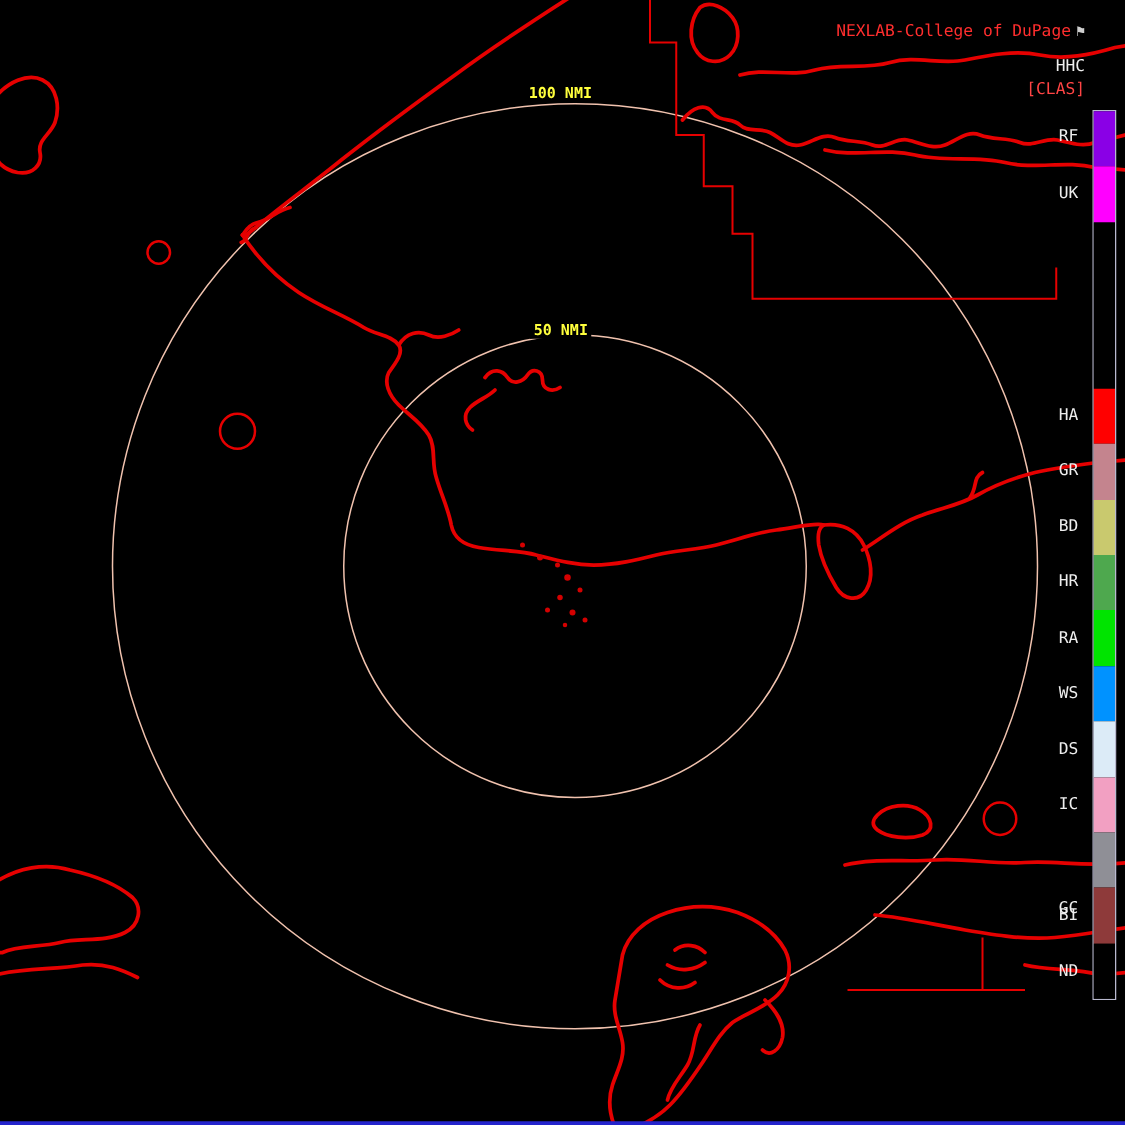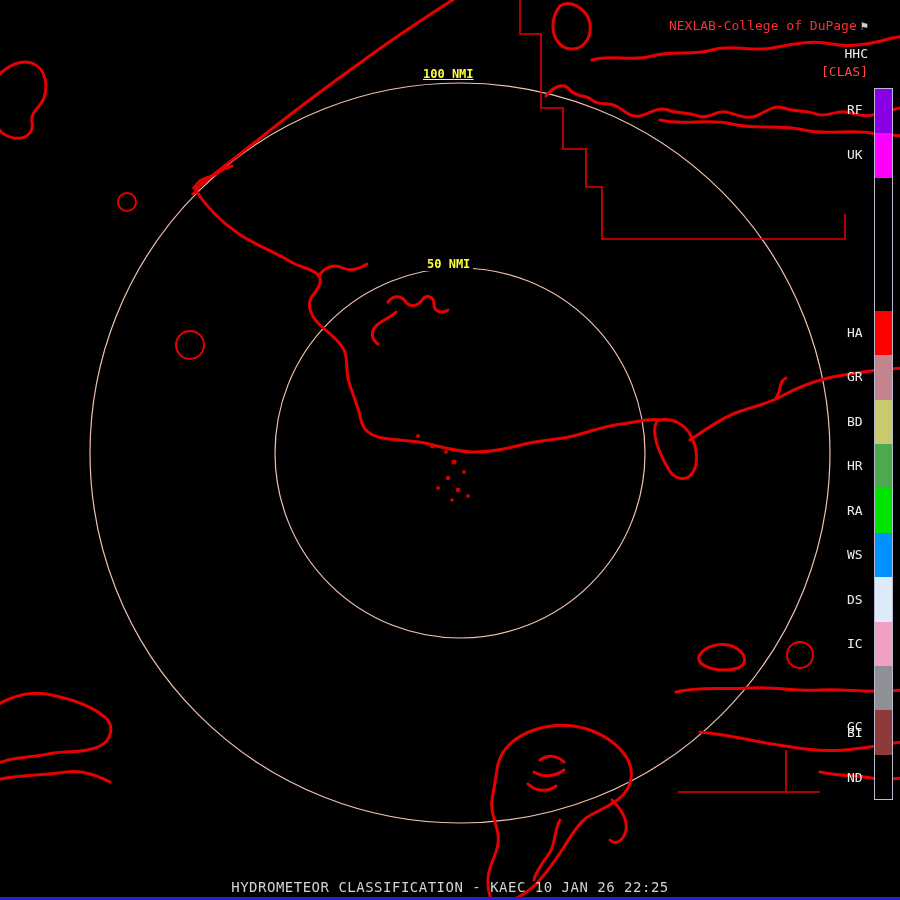--- a/index.html
+++ b/index.html
@@ -33,21 +33,21 @@
 
   .legend-labels { position:absolute; left:0; top:0; width:757px; height:900px; pointer-events:none; }
   .legend-label {
     position:absolute; left:847px; color:#ededed; font-size:13px; line-height:16px;
   }
 
   .ring-label {
     position:absolute; color:#ffff3c; font-size:12px; font-weight:bold;
     background:#000; padding:0 3px; white-space:nowrap;
   }
-  .ring-label-100 { left:420px; top:67px;text-decoration:underline; }
+  .ring-label-100 { left:420px; top:67px; }
   .ring-label-50  { left:424px; top:257px; }
 
   .footer-title {
     position:absolute; left:0; top:879px; width:900px; text-align:center;
     color:#d2d2d2; font-size:14px; letter-spacing:0.5px; white-space:pre;
   }
   .footer-bar {
     position:absolute; left:0; bottom:0; width:900px; height:3px; background:#2424cc;
   }
 </style>
@@ -162,16 +162,15 @@
       <div class="legend-label" style="top: 592px;">DS</div>
       <div class="legend-label" style="top: 636px;">IC</div>
       <div class="legend-label" style="top: 719px;">GC</div>
       <div class="legend-label" style="top: 725px;">BI</div>
       <div class="legend-label" style="top: 770px; text-align: right;">ND</div>
     </div>
 
   <div class="ring-label ring-label-100">100 NMI</div>
   <div class="ring-label ring-label-50">50 NMI</div>
 
-  <div class="footer-title">HYDROMETEOR CLASSIFICATION - KAEC 10 JAN 26 22:25</div>
   <div class="footer-bar"></div>
 
 </div>
 
 </body></html>

